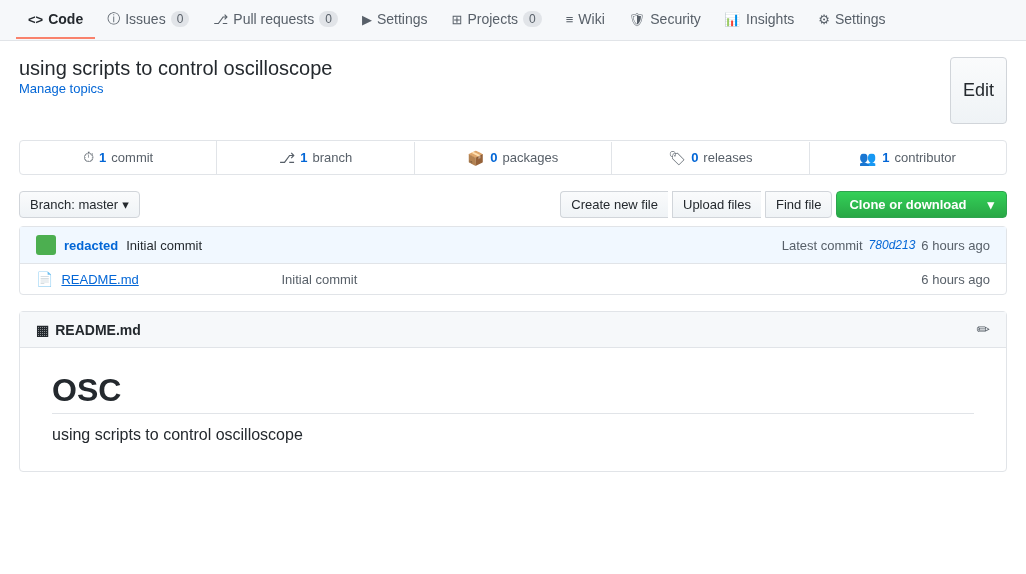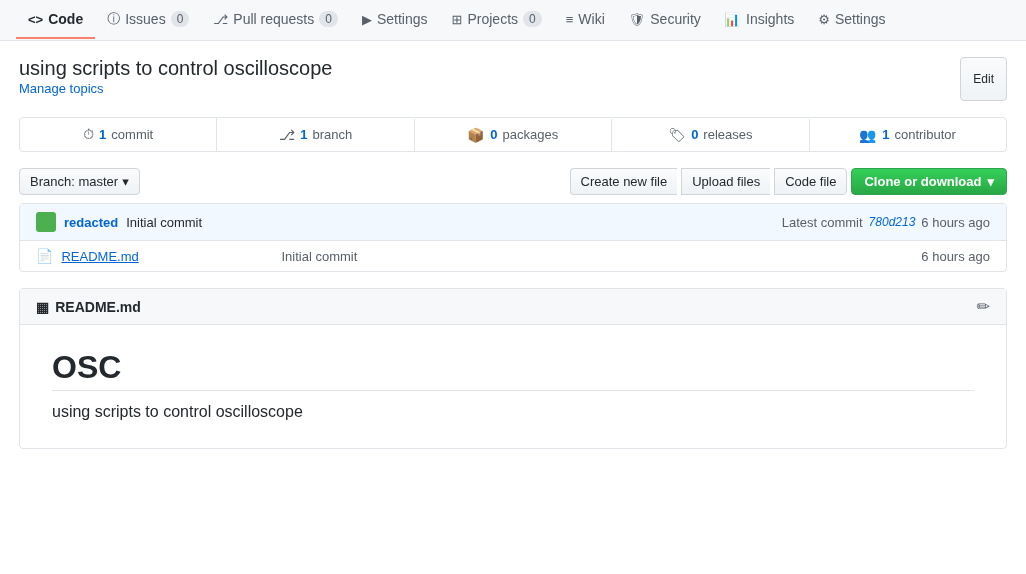--- a/index.html
+++ b/index.html
@@ -10,21 +10,21 @@
     .repo-nav-item { display: flex; align-items: center; gap: 5px; padding: 10px 12px; font-size: 14px; color: #586069; cursor: pointer; border-bottom: 2px solid transparent; white-space: nowrap; text-decoration: none; }
     .repo-nav-item.active { color: #24292e; font-weight: 600; border-bottom: 2px solid #f9826c; }
     .nav-count { background: #e1e4e8; border-radius: 20px; padding: 1px 6px; font-size: 12px; color: #586069; }
 
     
     .main { padding: 16px; max-width: 1020px; margin: 0 auto; }
 
     
     .repo-header { display: flex; justify-content: space-between; align-items: flex-start; margin-bottom: 8px; }
     .repo-title { font-size: 20px; font-weight: 400; color: #24292e; }
-    .edit-btn { padding: 14px 12px; font-size: 12px; border: 1px solid #d1d5da; border-radius: 4px; background: linear-gradient(#fafbfc, #eff3f6); color: #24292e; cursor: pointer; }
+    .edit-btn { padding: 22px 12px; font-size: 18px; border: 1px solid #d1d5da; border-radius: 4px; background: linear-gradient(#fafbfc, #eff3f6); color: #24292e; cursor: pointer; }
     .manage-topics { color: #0366d6; font-size: 13px; cursor: pointer; }
 
     
     .stats-bar { display: flex; align-items: center; border: 1px solid #e1e4e8; border-radius: 4px; margin: 16px 0; }
     .stat-item { flex: 1; display: flex; align-items: center; justify-content: center; gap: 5px; padding: 8px 12px; font-size: 13px; color: #586069; border-right: 1px solid #e1e4e8; cursor: pointer; }
     .stat-item:last-child { border-right: none; }
     .stat-item a { color: #0366d6; text-decoration: none; font-weight: 600; }
     .stat-icon { font-size: 14px; color: #586069; }
 
     
@@ -34,21 +34,21 @@
 
     .branch-btn { display: flex; align-items: center; gap: 4px; padding: 5px 10px; font-size: 13px; border: 1px solid #d1d5da; border-radius: 4px; background: linear-gradient(#fafbfc, #eff3f6); color: #24292e; cursor: pointer; }
 
     .pull-req-btn { padding: 5px 12px; font-size: 13px; border: 1px solid #d1d5da; border-radius: 4px; background: linear-gradient(#fafbfc, #eff3f6); color: #24292e; cursor: pointer; }
 
     .action-btn { padding: 5px 10px; font-size: 13px; border: 1px solid #d1d5da; background: linear-gradient(#fafbfc, #eff3f6); color: #24292e; cursor: pointer; }
     .action-btn:first-child { border-radius: 4px 0 0 4px; border-right: none; }
     .action-btn:nth-child(2) { border-radius: 0; border-right: none; }
     .action-btn:nth-child(3) { border-radius: 0 4px 4px 0; }
 
-    .clone-btn { padding: 5px 12px; font-size: 13px; border: 1px solid #2ea44f; border-radius: 4px; background: linear-gradient(#34d058, #28a745); color: #fff; cursor: pointer; display: flex; align-items: center; gap: 6px; font-weight: 600; }
+    .clone-btn { padding: 5px 12px; font-size: 13px; border: 1px solid #2ea44f; border-radius: 4px; background: linear-gradient(#34d058, #28a745); color: #fff; cursor: pointer; display: flex; align-items: center; gap: 21px; font-weight: 600; }
 
     
     .file-table { border: 1px solid #e1e4e8; border-radius: 4px; margin-bottom: 16px; }
     .commit-row { display: flex; align-items: center; justify-content: space-between; padding: 8px 16px; background: #f1f8ff; border-bottom: 1px solid #e1e4e8; gap: 44px; }
     .commit-row-left { display: flex; align-items: center; gap: 8px; }
     .avatar-placeholder { width: 20px; height: 20px; background: #4caf50; border-radius: 3px; display: inline-block; }
     .commit-author { color: #0366d6; font-weight: 600; font-size: 13px; cursor: pointer; }
     .commit-message { color: #24292e; font-size: 13px; }
     .commit-row-right { font-size: 13px; color: #586069; display: flex; gap: 6px; align-items: center; }
     .commit-sha { color: #0366d6; font-size: 12px; cursor: pointer; font-style: italic; }
@@ -157,21 +157,21 @@
   <div class="action-bar">
     <div class="action-bar-left">
       <button class="branch-btn">
         <span>Branch: master</span>
         <span>▾</span>
       </button>
     </div>
     <div class="action-bar-right">
       <button class="action-btn">Create new file</button>
       <button class="action-btn">Upload files</button>
-      <button class="action-btn">Code file</button>
+      <button class="action-btn">Find file</button>
       <button class="clone-btn">
         <span>Clone or download</span>
         <span>▾</span>
       </button>
     </div>
   </div>
 
   <div class="file-table">
 
     <div class="commit-row">

